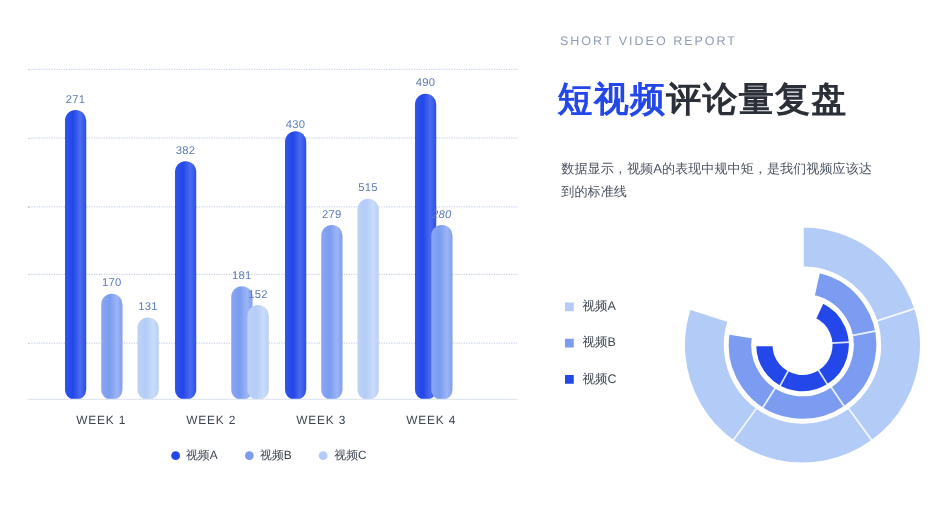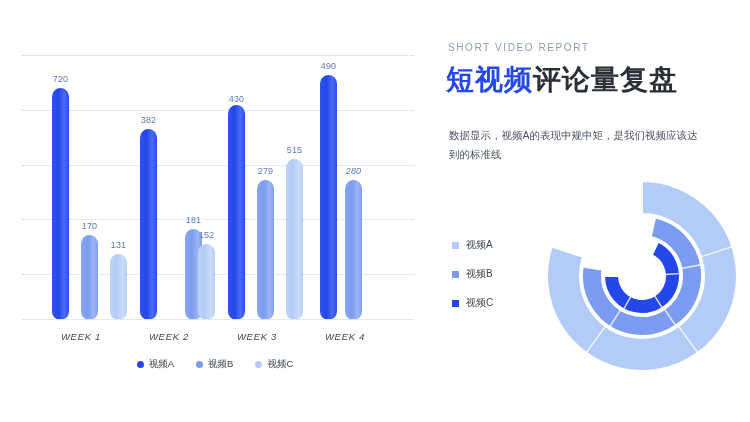--- a/index.html
+++ b/index.html
@@ -85,21 +85,20 @@
   }
   .week-label {
     position: absolute;
     top: 331px;
     font-size: 9.5px;
     color: #3d4550;
     letter-spacing: .7px;
     white-space: nowrap;
     text-align: center;
     width: 88px;
-    font-style: italic;
   }
 
   #bar-legend {
     position: absolute;
     left: 0;
     top: 358px;
     width: 430px;
     display: flex;
     justify-content: center;
     gap: 22px;
@@ -122,21 +121,21 @@
   #right-panel {
     position: absolute;
     left: 448px;
     top: 0;
     width: 302px;
     height: 422px;
   }
   #kicker {
     position: absolute;
     left: 0;
-    top: 42px;
+    top: 28px;
     font-size: 10px;
     letter-spacing: 1.6px;
     color: #8d9bb5;
     white-space: nowrap;
   }
   #title {
     position: absolute;
     left: -2px;
     top: 61px;
     font-size: 28px;
@@ -191,21 +190,21 @@
 <div id="bar-panel">
   <div id="bar-plot">
       <div class="gridline" style="top: 0px;"></div>
       <div class="gridline" style="top: 55px;"></div>
       <div class="gridline" style="top: 110px;"></div>
       <div class="gridline" style="top: 164px;"></div>
       <div class="gridline" style="top: 219px;"></div>
       <div class="group" style="left: 30px;">
         <div class="bar-slot" style="left: 0px; height: 232px;">
           <div class="bar sA" style="height: 232px;"></div>
-          <div class="bar-value" style="bottom: 236px;">720</div>
+          <div class="bar-value" style="bottom: 236px;">271</div>
         </div>
         <div class="bar-slot" style="left: 29px; height: 85px;">
           <div class="bar sB" style="height: 85px;"></div>
           <div class="bar-value" style="bottom: 89px;">170</div>
         </div>
         <div class="bar-slot" style="left: 58px; height: 66px;">
           <div class="bar sC" style="height: 66px;"></div>
           <div class="bar-value" style="bottom: 70px;">131</div>
         </div>
       </div>
@@ -231,21 +230,21 @@
         <div class="bar-slot" style="left: 29px; height: 140px;">
           <div class="bar sB" style="height: 140px;"></div>
           <div class="bar-value" style="bottom: 144px; margin-top: 34px;">279</div>
         </div>
         <div class="bar-slot" style="left: 58px; height: 161px;">
           <div class="bar sC" style="height: 161px;"></div>
           <div class="bar-value" style="bottom: 165px;">515</div>
         </div>
       </div>
       <div class="group" style="left: 294px;">
-        <div class="bar-slot" style="left: 4px; height: 269px;">
+        <div class="bar-slot" style="left: 16px; height: 269px;">
           <div class="bar sA" style="height: 245px;"></div>
           <div class="bar-value" style="bottom: 249px;">490</div>
         </div>
         <div class="bar-slot" style="left: 29px; height: 140px; font-style: italic;">
           <div class="bar sB" style="height: 140px;"></div>
           <div class="bar-value" style="bottom: 144px;">280</div>
         </div>
       </div>
     </div>
   <div class="baseline"></div>

